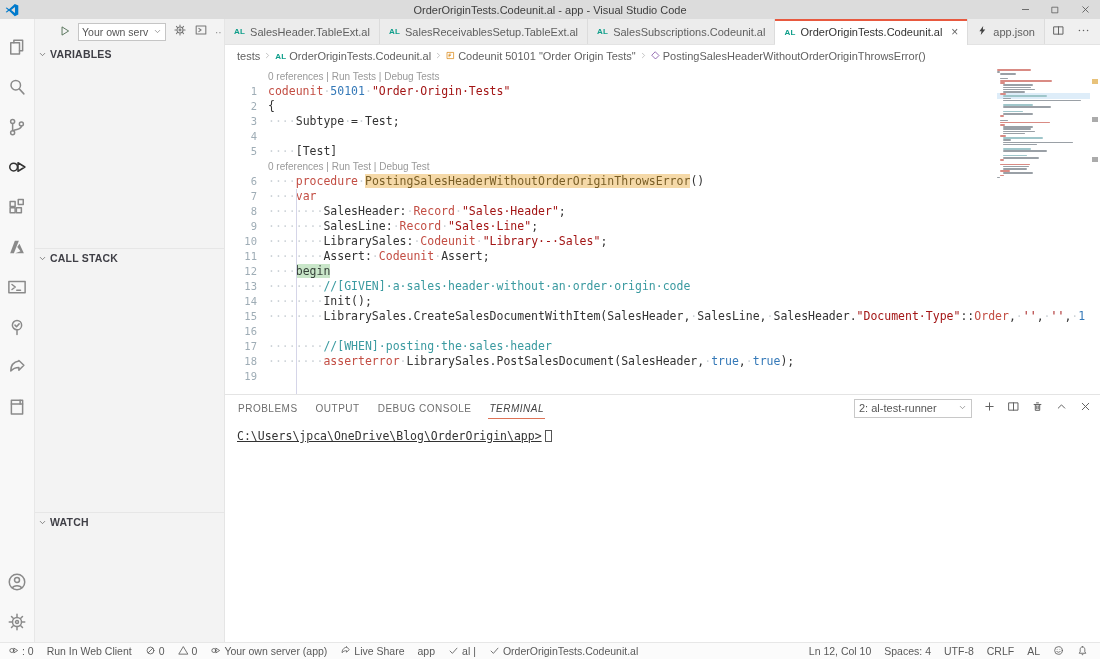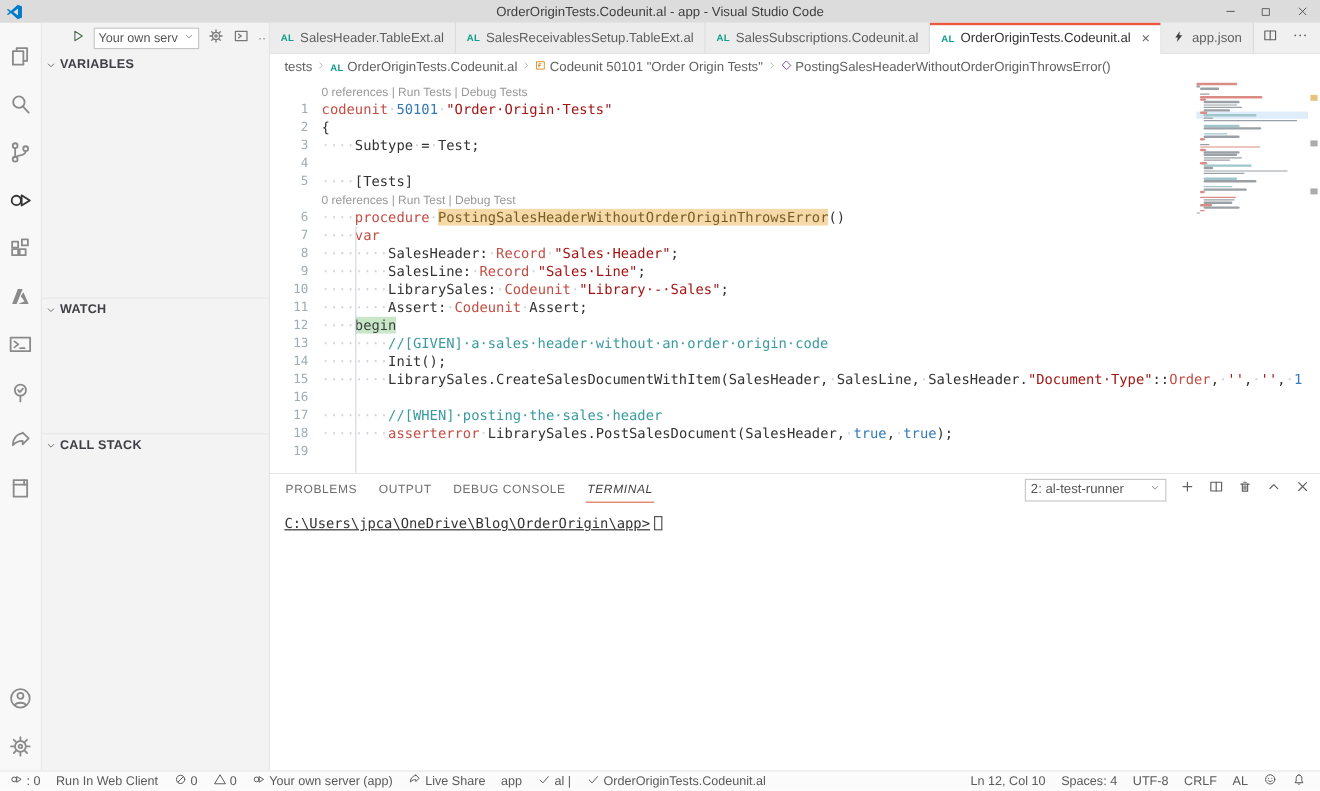--- a/index.html
+++ b/index.html
@@ -227,34 +227,34 @@
       </div>
       <div id="side-secs" style="display:flex;flex-direction:column;flex:1;">
           <div class="side-sec sec-0 first">
             <div class="sec-hd">
               <svg width="9" height="9" viewBox="0 0 16 16" fill="none" stroke="#555" stroke-width="1.2" stroke-linecap="round" stroke-linejoin="round">
                 <path d="M4 6l4 4 4-4"></path>
               </svg>
               <span>VARIABLES</span>
             </div>
           </div>
+          <div class="side-sec sec-2">
+            <div class="sec-hd">
+              <svg width="9" height="9" viewBox="0 0 16 16" fill="none" stroke="#555" stroke-width="1.2" stroke-linecap="round" stroke-linejoin="round">
+                <path d="M4 6l4 4 4-4"></path>
+              </svg>
+              <span>CALL STACK</span>
+            </div>
+          </div>
           <div class="side-sec sec-1">
             <div class="sec-hd">
               <svg width="9" height="9" viewBox="0 0 16 16" fill="none" stroke="#555" stroke-width="1.2" stroke-linecap="round" stroke-linejoin="round">
                 <path d="M4 6l4 4 4-4"></path>
               </svg>
               <span>WATCH</span>
-            </div>
-          </div>
-          <div class="side-sec sec-2">
-            <div class="sec-hd">
-              <svg width="9" height="9" viewBox="0 0 16 16" fill="none" stroke="#555" stroke-width="1.2" stroke-linecap="round" stroke-linejoin="round">
-                <path d="M4 6l4 4 4-4"></path>
-              </svg>
-              <span>CALL STACK</span>
             </div>
           </div>
         </div>
     </div>
 
     <div class="editor-col">
       <div class="tabbar">
         <div class="tabs" id="tabs">
             <div class="tab">
               <span class="al-badge">AL</span>
@@ -325,21 +325,21 @@
           </span>
         </div>
 
       <div class="code-area">
         <div class="code-rows" id="code-rows">
             <div class="crow"><span class="lens">0 references | Run Tests | Debug Tests</span></div>
             <div class="crow"><span class="lnum">1</span><span class="c-kw">codeunit</span><span class="c-ws">·</span><span class="c-num">50101</span><span class="c-ws">·</span><span class="c-str">"Order·Origin·Tests"</span></div>
             <div class="crow"><span class="lnum">2</span><span class="c-id">{</span></div>
             <div class="crow"><span class="lnum">3</span><span class="c-ws">····</span><span class="c-id">Subtype</span><span class="c-ws">·</span><span class="c-id">=</span><span class="c-ws">·</span><span class="c-id">Test;</span></div>
             <div class="crow"><span class="lnum">4</span></div>
-            <div class="crow"><span class="lnum">5</span><span class="c-ws">····</span><span class="c-id">[Tests]</span></div>
+            <div class="crow"><span class="lnum">5</span><span class="c-ws">····</span><span class="c-id">[Test]</span></div>
             <div class="crow"><span class="lens">0 references | Run Test | Debug Test</span></div>
             <div class="crow"><span class="lnum">6</span><span class="c-ws">····</span><span class="c-kw">procedure</span><span class="c-ws">·</span><span class="c-hl">PostingSalesHeaderWithoutOrderOriginThrowsError</span><span class="c-id">()</span></div>
             <div class="crow"><span class="lnum">7</span><span class="c-ws">····</span><span class="c-kw">var</span></div>
             <div class="crow"><span class="lnum">8</span><span class="c-ws">········</span><span class="c-id">SalesHeader:</span><span class="c-ws">·</span><span class="c-kw">Record</span><span class="c-ws">·</span><span class="c-str">"Sales·Header"</span><span class="c-id">;</span></div>
             <div class="crow"><span class="lnum">9</span><span class="c-ws">········</span><span class="c-id">SalesLine:</span><span class="c-ws">·</span><span class="c-kw">Record</span><span class="c-ws">·</span><span class="c-str">"Sales·Line"</span><span class="c-id">;</span></div>
             <div class="crow"><span class="lnum">10</span><span class="c-ws">········</span><span class="c-id">LibrarySales:</span><span class="c-ws">·</span><span class="c-kw">Codeunit</span><span class="c-ws">·</span><span class="c-str">"Library·-·Sales"</span><span class="c-id">;</span></div>
             <div class="crow"><span class="lnum">11</span><span class="c-ws">········</span><span class="c-id">Assert:</span><span class="c-ws">·</span><span class="c-kw">Codeunit</span><span class="c-ws">·</span><span class="c-id">Assert;</span></div>
             <div class="crow"><span class="lnum">12</span><span class="c-ws">····</span><span class="c-hlg">begin</span></div>
             <div class="crow"><span class="lnum">13</span><span class="c-ws">········</span><span class="c-cmt">//[GIVEN]·a·sales·header·without·an·order·origin·code</span></div>
             <div class="crow"><span class="lnum">14</span><span class="c-ws">········</span><span class="c-id">Init();</span></div>

